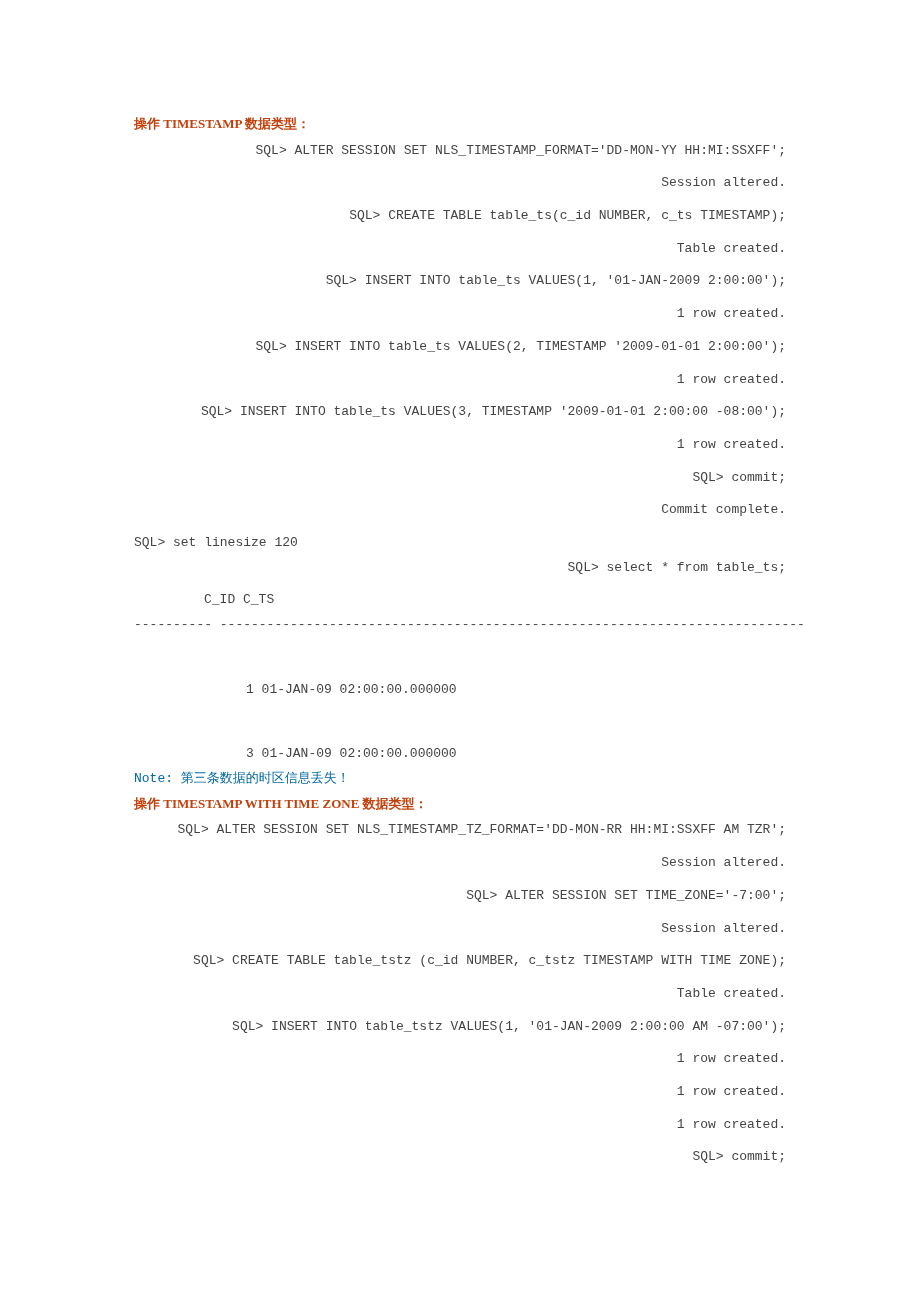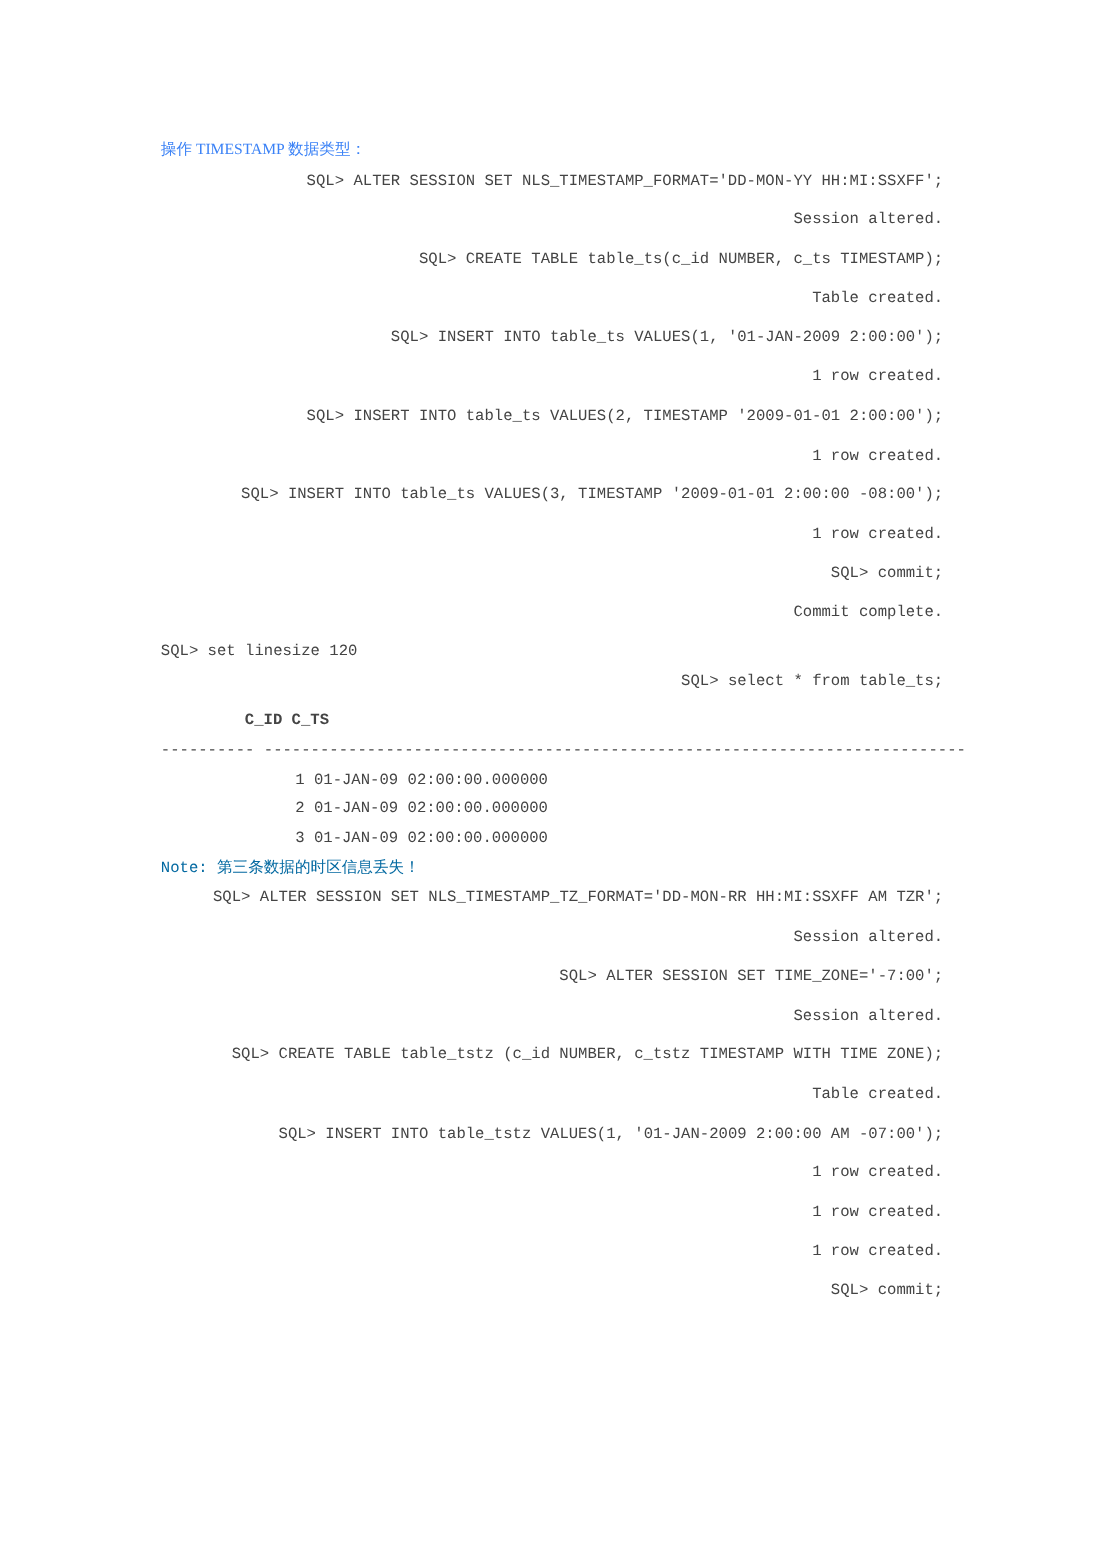--- a/index.html
+++ b/index.html
@@ -9,22 +9,22 @@
       font-family: "SimSun", "宋体", serif;
       width: 920px;
     }
     .page {
       padding: 112px 134px 60px 134px;
       line-height: 1.9;
       font-size: 13px;
       color: #000;
     }
     .heading {
-      font-weight: normal;
-      color: #3b82f6;
+      font-weight: bold;
+      color: #c2410c;
       margin-bottom: 2px;
     }
     .mono {
       font-family: "SimSun", "Courier New", monospace;
       color: #444;
       white-space: pre;
       font-size: 13px;
     }
     .line {
       margin: 0;
@@ -35,24 +35,24 @@
     }
     .note-red {
       color: #0369a1;
       font-weight: normal;
     }
     .hr-dashes {
       letter-spacing: 0;
     }
     .indent-col {
       padding-left: 70px;
-      font-weight: bold;
     }
     .indent-data {
       padding-left: 112px;
+      margin-top: 40px;
     }
   </style>
 </head>
 <body>
 
 <div class="page">
 
   <div class="heading">操作 TIMESTAMP 数据类型：</div>
 
   <div class="group">
@@ -93,25 +93,25 @@
     </div>
 
   <p class="mono line">SQL&gt; set linesize 120</p>
   <div class="group">
       <p class="mono line">SQL&gt; select * from table_ts;</p>
     </div>
 
   <p class="mono line indent-col">C_ID C_TS</p>
   <p class="mono line hr-dashes">---------- ---------------------------------------------------------------------------</p>
   <p class="mono line indent-data">1 01-JAN-09 02:00:00.000000</p>
-  <p class="mono line indent-data">2 01-JAN-09 02:00:00.000000</p>
   <p class="mono line indent-data">3 01-JAN-09 02:00:00.000000</p>
 
   <div class="note-red mono">Note: 第三条数据的时区信息丢失！</div>
 
+  <div class="heading">操作 TIMESTAMP WITH TIME ZONE 数据类型：</div>
 
   <div class="group">
       <p class="mono line">SQL&gt; ALTER SESSION SET NLS_TIMESTAMP_TZ_FORMAT='DD-MON-RR HH:MI:SSXFF AM TZR';</p>
     </div>
   <div class="group">
       <p class="mono line">Session altered.</p>
     </div>
   <div class="group">
       <p class="mono line">SQL&gt; ALTER SESSION SET TIME_ZONE='-7:00';</p>
     </div>

